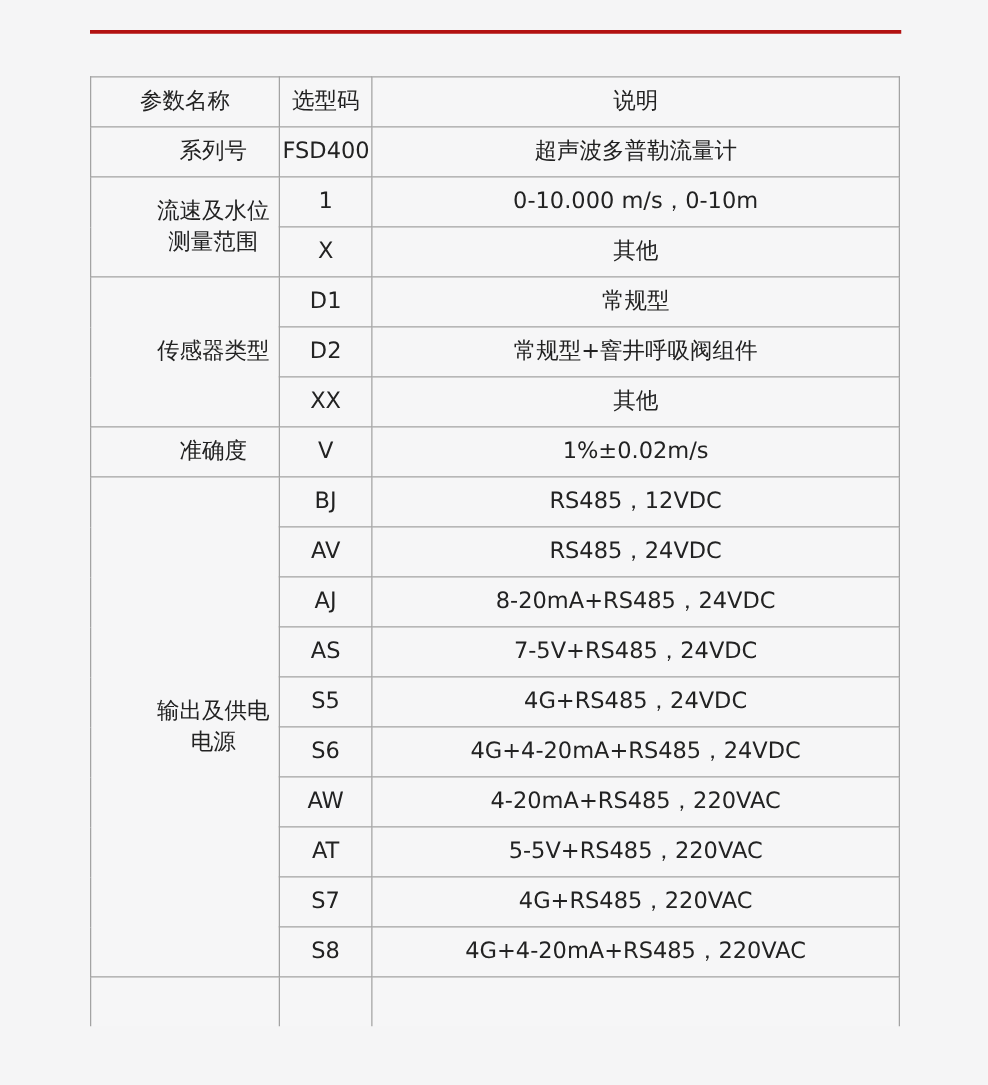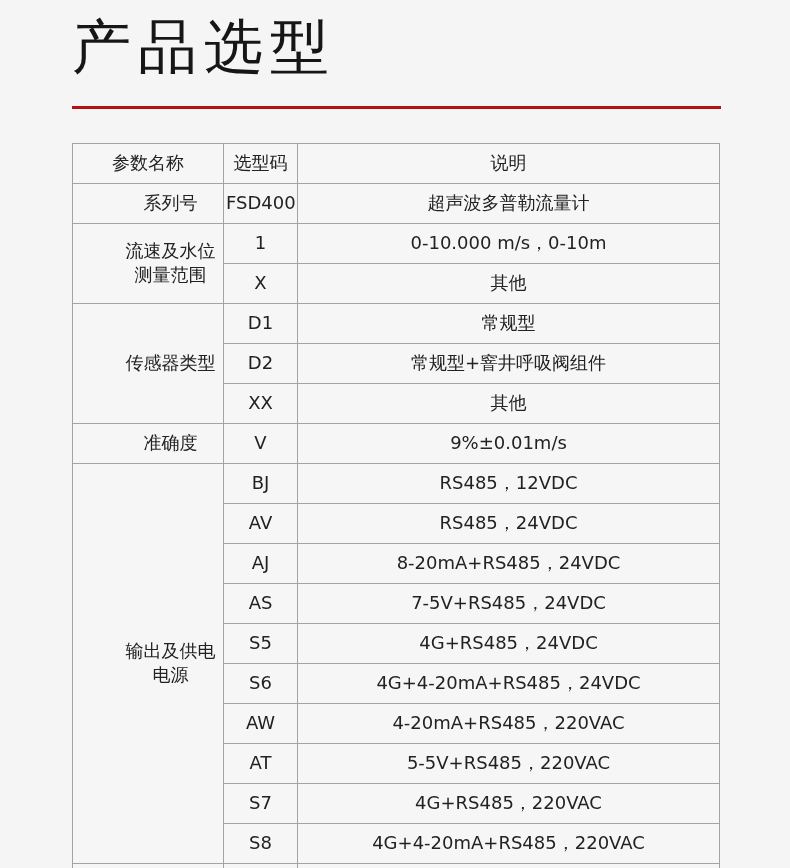--- a/index.html
+++ b/index.html
@@ -62,21 +62,20 @@
     border-bottom: none;
   }
   .col-param { width: 151px; }
   .col-code  { width: 74px;  }
   .col-desc  { width: 422px; }
 </style>
 </head>
 <body>
 
 <div class="page">
-  <h1 class="page-title">产品选型</h1>
   <div class="title-rule"></div>
 
   <table class="selection-table">
     <colgroup>
       <col class="col-param">
       <col class="col-code">
       <col class="col-desc">
     </colgroup>
     <thead>
       <tr>
@@ -110,21 +109,21 @@
           <td class="code-cell">D2</td>
           <td class="desc-cell">常规型+窨井呼吸阀组件</td>
         </tr>
         <tr>
           <td class="code-cell">XX</td>
           <td class="desc-cell">其他</td>
         </tr>
         <tr>
           <td class="param-cell" rowspan="1">准确度</td>
           <td class="code-cell">V</td>
-          <td class="desc-cell">9%±0.01m/s</td>
+          <td class="desc-cell">1%±0.02m/s</td>
         </tr>
         <tr>
           <td class="param-cell" rowspan="10">输出及供电电源</td>
           <td class="code-cell">BJ</td>
           <td class="desc-cell">RS485，12VDC</td>
         </tr>
         <tr>
           <td class="code-cell">AV</td>
           <td class="desc-cell">RS485，24VDC</td>
         </tr>

